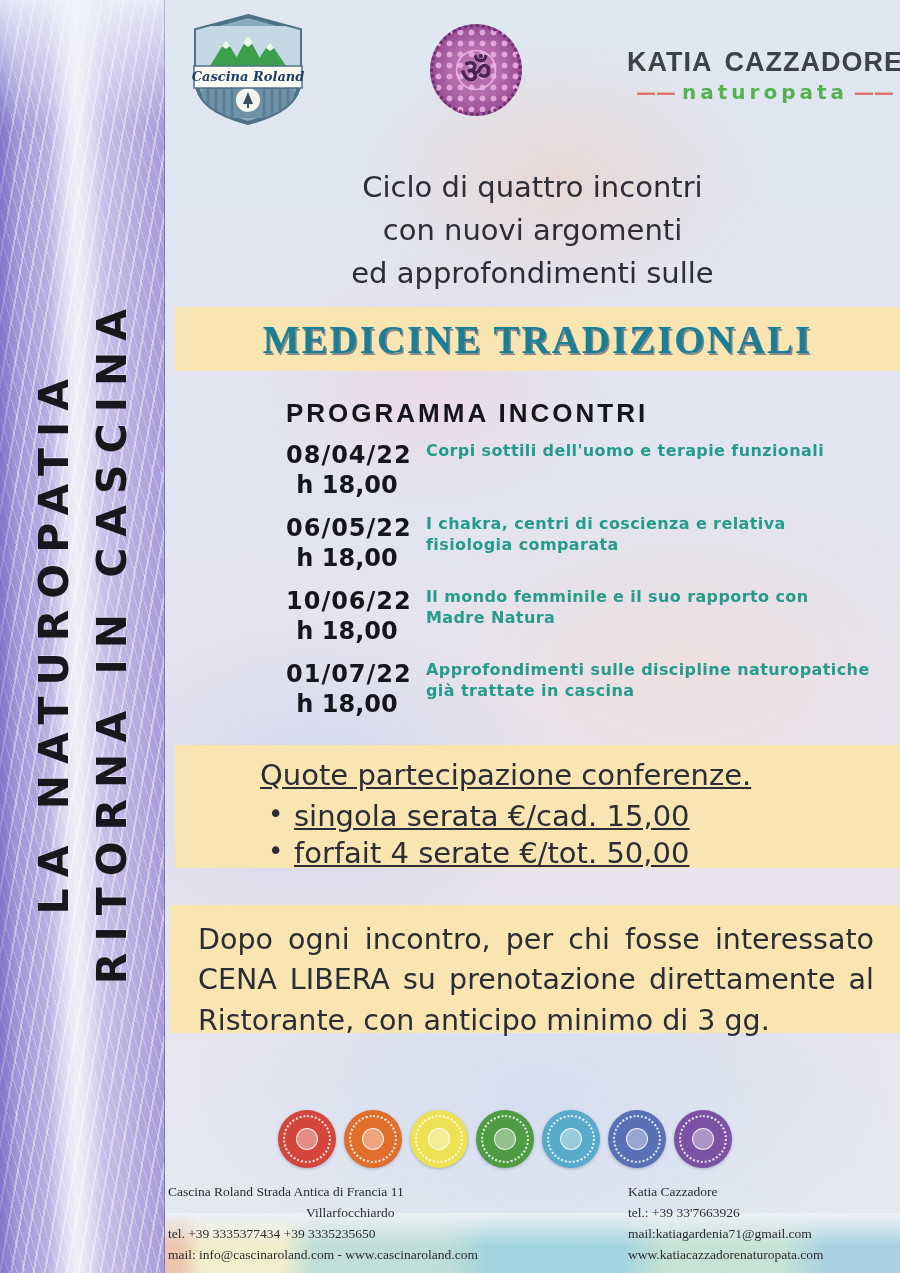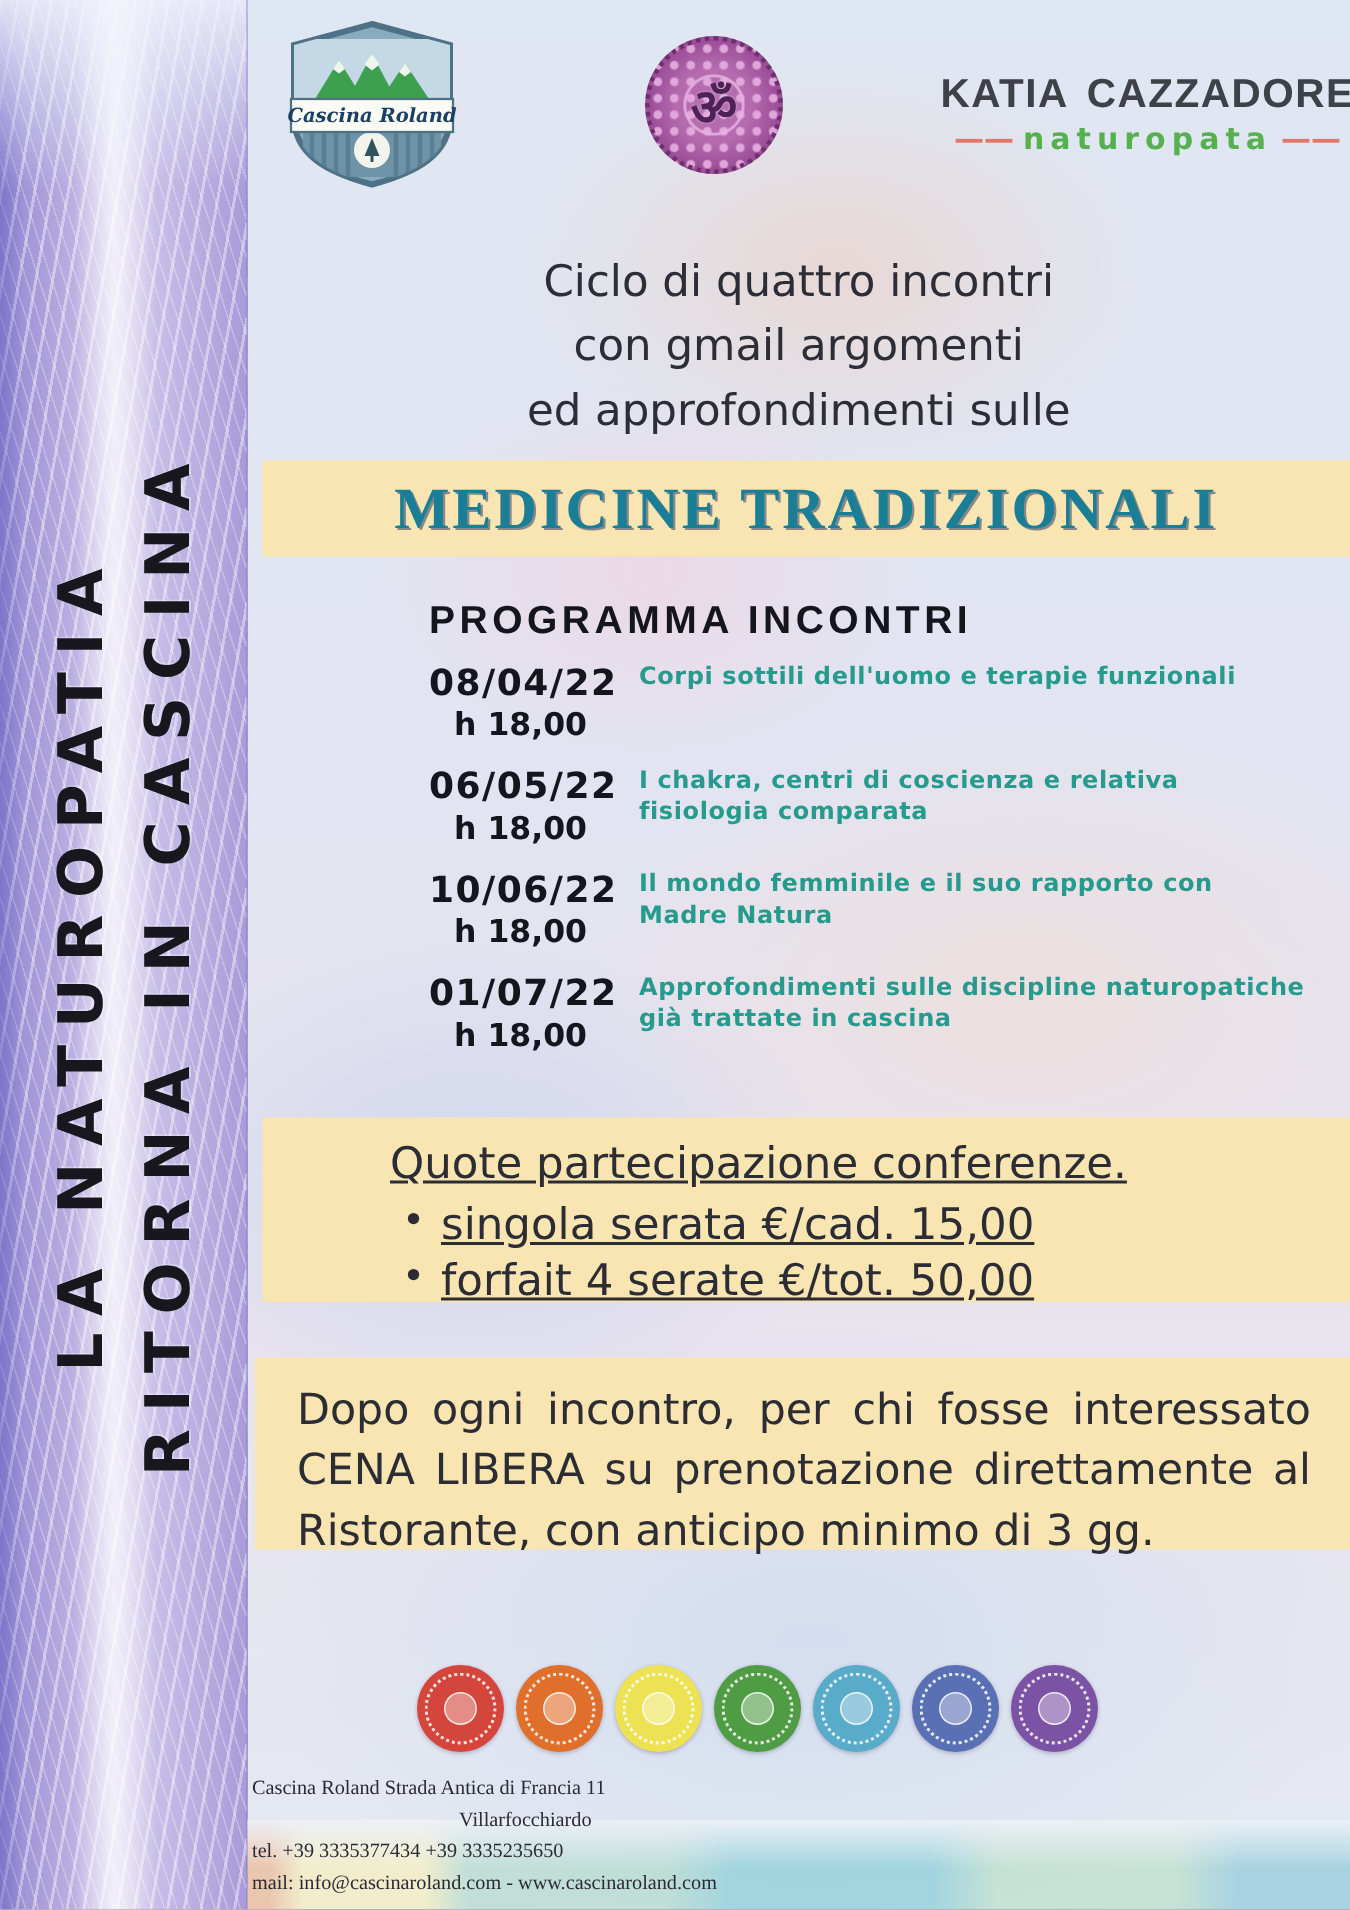--- a/index.html
+++ b/index.html
@@ -82,21 +82,21 @@
 
   
   .program { position:absolute; left:286px; top:398px; width:586px; }
   .program h2 {
     font-family:"Liberation Sans", sans-serif; font-size:26px; font-weight:bold;
     letter-spacing:3px; color:#15151d; margin-bottom:12px;
   }
   .prow { display:flex; gap:18px; margin-bottom:15px; }
   .pdate { width:122px; flex:none; text-align:center; font-weight:bold; color:#15151d; }
   .pdate .d { display:block; font-size:24px; letter-spacing:1px; }
-  .pdate .t { display:block; font-size:21px; margin-top:2px; }
+  .pdate .t { display:block; font-size:24px; margin-top:2px; }
   .pdesc { flex:1; font-size:16px; font-weight:bold; color:#259a8d; line-height:1.3; letter-spacing:.4px; }
 
   
   .quote-box {
     position:absolute; left:175px; right:0; top:745px; height:123px;
     background:#f8e5b2; padding:13px 20px 0 85px;
     font-size:29px; color:#2c2c35;text-decoration:underline;
   }
   .quote-box ul { list-style:none; margin-top:6px; }
   .quote-box li { padding-left:34px; position:relative; line-height:1.28; }
@@ -202,21 +202,21 @@
     </div>
     <div class="katia-sub">
       <span class="dash">——</span>
       <span>naturopata</span>
       <span class="dash">——</span>
     </div>
   </div>
 
   <div class="intro">
     <p>Ciclo di quattro incontri</p>
-    <p>con gmail argomenti</p>
+    <p>con nuovi argomenti</p>
     <p>ed approfondimenti sulle</p>
   </div>
 
   <div class="title-banner">
     <span>MEDICINE TRADIZIONALI</span>
   </div>
 
   <section class="program">
     <h2>PROGRAMMA INCONTRI</h2>
 
@@ -277,15 +277,21 @@
 
   <div class="footer-wash"></div>
 
   <footer class="footer">
     <div class="fcol-left">
       <div>Cascina Roland  Strada Antica di Francia 11</div>
       <div class="fl2">Villarfocchiardo</div>
       <div>tel.  +39 3335377434  +39 3335235650</div>
       <div>mail: info@cascinaroland.com - www.cascinaroland.com</div>
     </div>
+    <div class="fcol-right">
+      <div>Katia Cazzadore</div>
+      <div>tel.:  +39 33'7663926</div>
+      <div>mail:katiagardenia71@gmail.com</div>
+      <div>www.katiacazzadorenaturopata.com</div>
+    </div>
   </footer>
 
 </div>
 
 </body></html>

